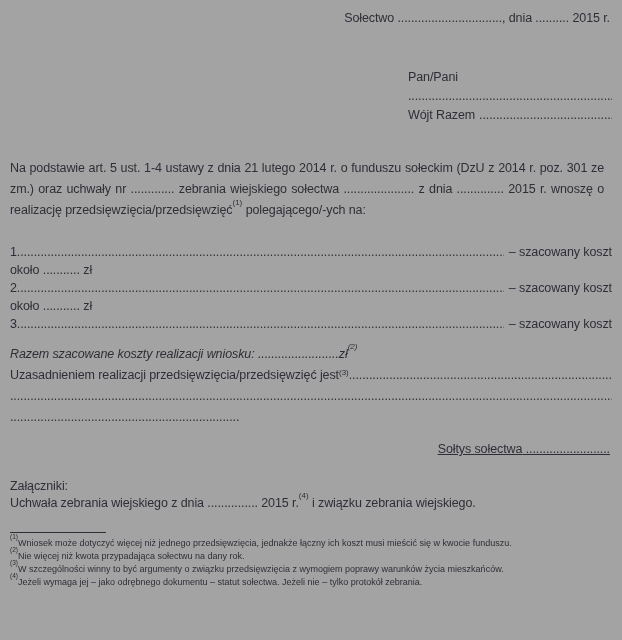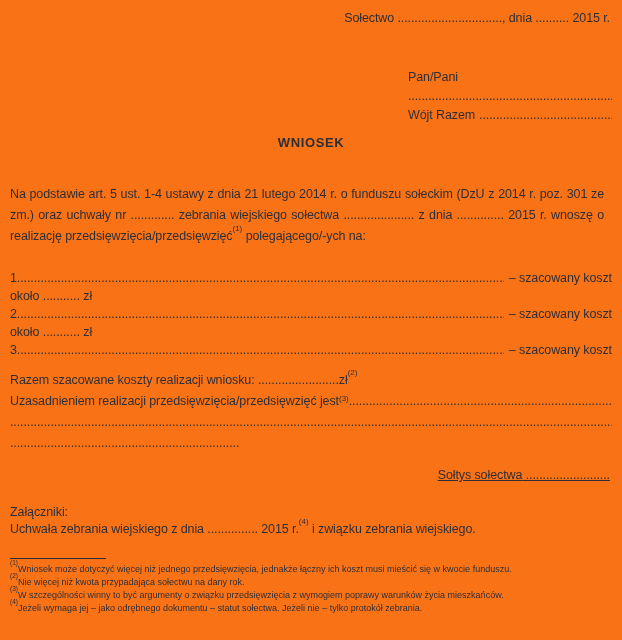--- a/index.html
+++ b/index.html
@@ -1,19 +1,19 @@
 <!DOCTYPE html>
 <html lang="pl"><head>
 <meta charset="utf-8">
 <style>
   html,body{margin:0;padding:0;background:#ffffff;}
   .page{
     position:relative;
     width:622px;height:640px;
-    background:#f97316;
+    background:#a3a3a3;
     box-sizing:border-box;
     padding:10px 10px 0 10px;
     font-family:"Liberation Sans","DejaVu Sans",sans-serif;
     font-size:12.5px;
     color:#2e2e37;
     letter-spacing:-0.1px;
     overflow:hidden;
   }
   .top-line{
     text-align:right;
@@ -52,21 +52,21 @@
     line-height:0;
     position:relative;
     top:-4px;
     letter-spacing:0;
   }
   .items{margin-top:22px;line-height:18px;}
   .item-row{display:flex;align-items:baseline;}
   .item-suffix{white-space:nowrap;padding-left:5px;}
   .cost-line{line-height:18px;}
   .totals{margin-top:11px;line-height:21px;}
-  .total-row{white-space:nowrap;}
+  .total-row{white-space:nowrap;font-style:italic;}
   .dotline-full{overflow:hidden;white-space:nowrap;line-height:21px;}
   .dotline-partial{overflow:hidden;white-space:nowrap;line-height:21px;width:240px;}
   .signature-row{
     margin-top:12px;
     text-align:right;
     padding-right:2px;
     line-height:18px;
     white-space:nowrap;
     text-decoration:underline;
   }
@@ -91,21 +91,20 @@
 
   <div class="addressee">
     <div class="bold-line">Pan/Pani</div>
     <div class="dotline">..........................................................................</div>
     <div class="bold-line flexrow">
       <span>Wójt Razem</span>
       <span class="leader" style="margin-left:4px;">............................................................</span>
     </div>
   </div>
 
-  <div class="doc-title">WNIOSEK</div>
 
   <p class="intro"><span>Na podstawie art. 5 ust. 1-4 ustawy z dnia 21 lutego 2014 r. o funduszu sołeckim (DzU z 2014 r. poz. 301 ze zm.) oraz uchwały nr ............. zebrania wiejskiego sołectwa ..................... z dnia .............. 2015 r. wnoszę o realizację przedsięwzięcia/przedsięwzięć</span><sup class="marker">(1)</sup><span> polegającego/-ych na:</span></p>
 
   <div class="items">
 
     <div class="item-row">
       <span>1</span>
       <span class="leader">........................................................................................................................................................................</span>
       <span class="item-suffix">– szacowany koszt</span>
     </div>

